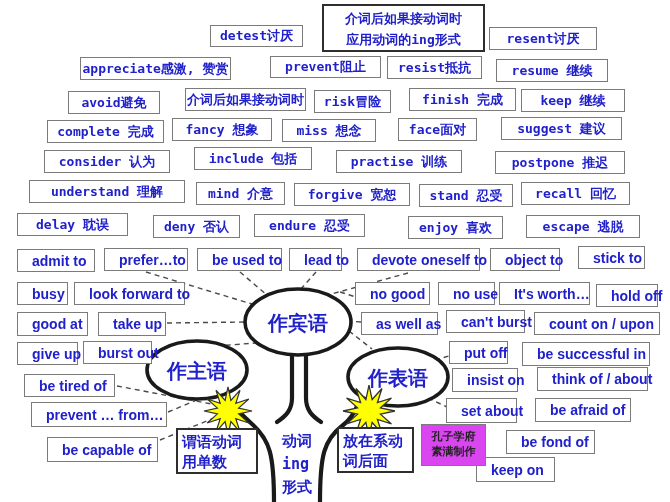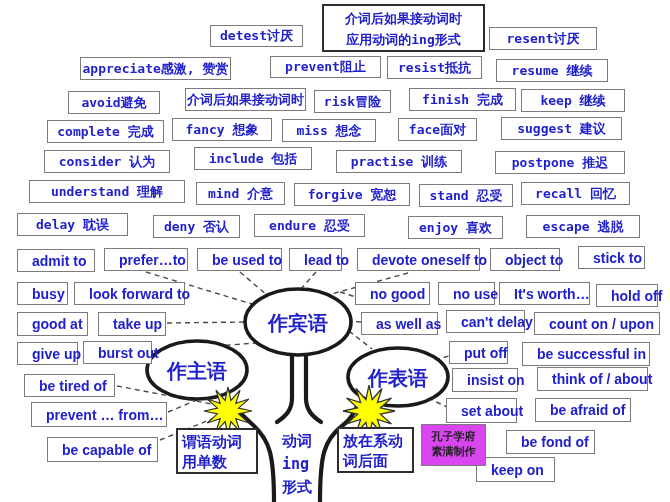--- a/index.html
+++ b/index.html
@@ -118,21 +118,21 @@
   <div class="pb" style="left:578px;top:246px;width:67px;height:23px;">stick to</div>
   <div class="pb" style="left:17px;top:282px;width:51px;height:23px;">busy</div>
   <div class="pb" style="left:74px;top:282px;width:111px;height:23px;">look forward to</div>
   <div class="pb" style="left:355px;top:282px;width:75px;height:23px;">no good</div>
   <div class="pb" style="left:438px;top:282px;width:57px;height:23px;">no use</div>
   <div class="pb" style="left:499px;top:282px;width:91px;height:23px;">It's worth…</div>
   <div class="pb" style="left:596px;top:284px;width:62px;height:23px;">hold off</div>
   <div class="pb" style="left:17px;top:312px;width:71px;height:24px;">good at</div>
   <div class="pb" style="left:98px;top:312px;width:68px;height:24px;">take up</div>
   <div class="pb" style="left:361px;top:312px;width:77px;height:23px;">as well as</div>
-  <div class="pb" style="left:446px;top:310px;width:79px;height:23px;">can't delay</div>
+  <div class="pb" style="left:446px;top:310px;width:79px;height:23px;">can't burst</div>
   <div class="pb" style="left:534px;top:312px;width:126px;height:23px;">count on / upon</div>
   <div class="pb" style="left:17px;top:342px;width:61px;height:23px;">give up</div>
   <div class="pb" style="left:83px;top:341px;width:69px;height:23px;">burst out</div>
   <div class="pb" style="left:449px;top:341px;width:59px;height:23px;">put off</div>
   <div class="pb" style="left:522px;top:342px;width:128px;height:24px;">be successful in</div>
   <div class="pb" style="left:24px;top:374px;width:91px;height:23px;">be tired of</div>
   <div class="pb" style="left:452px;top:368px;width:66px;height:24px;">insist on</div>
   <div class="pb" style="left:537px;top:367px;width:111px;height:24px;">think of / about</div>
   <div class="pb" style="left:31px;top:402px;width:136px;height:25px;">prevent … from…</div>
   <div class="pb" style="left:446px;top:398px;width:71px;height:25px;">set about</div>

